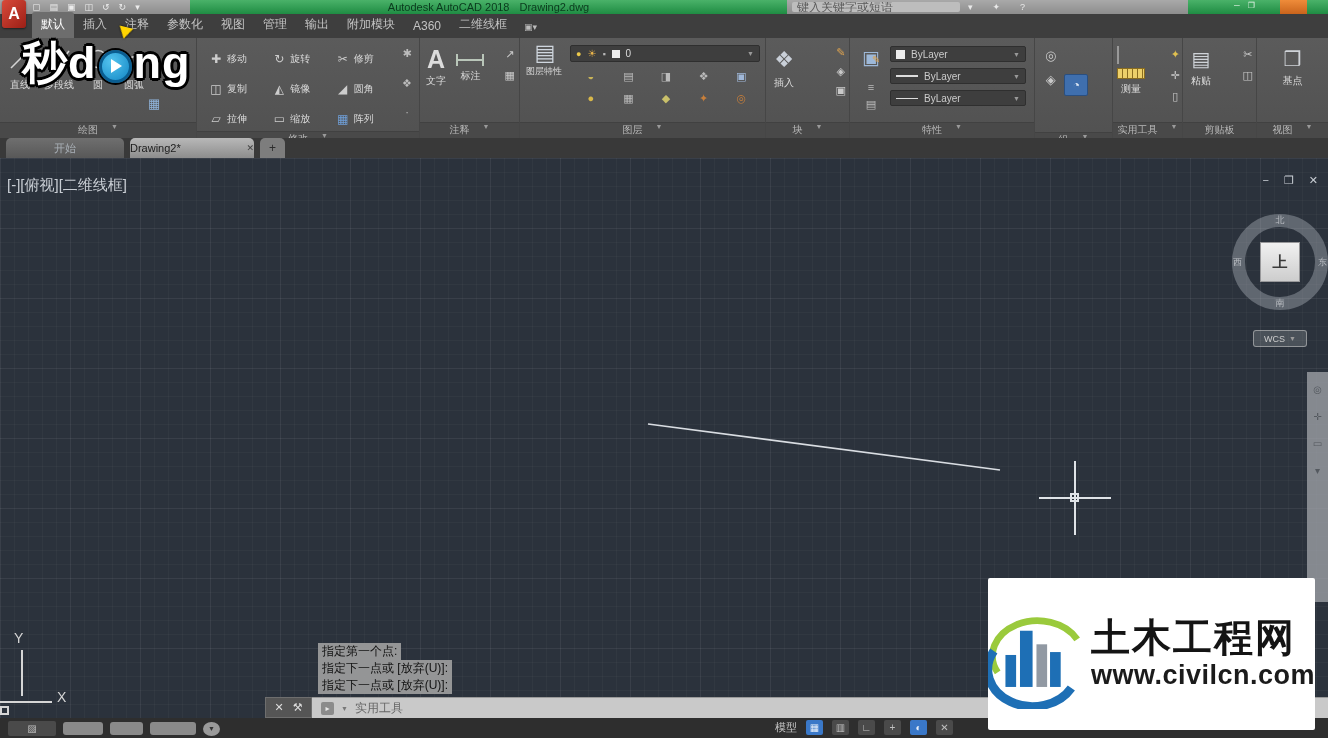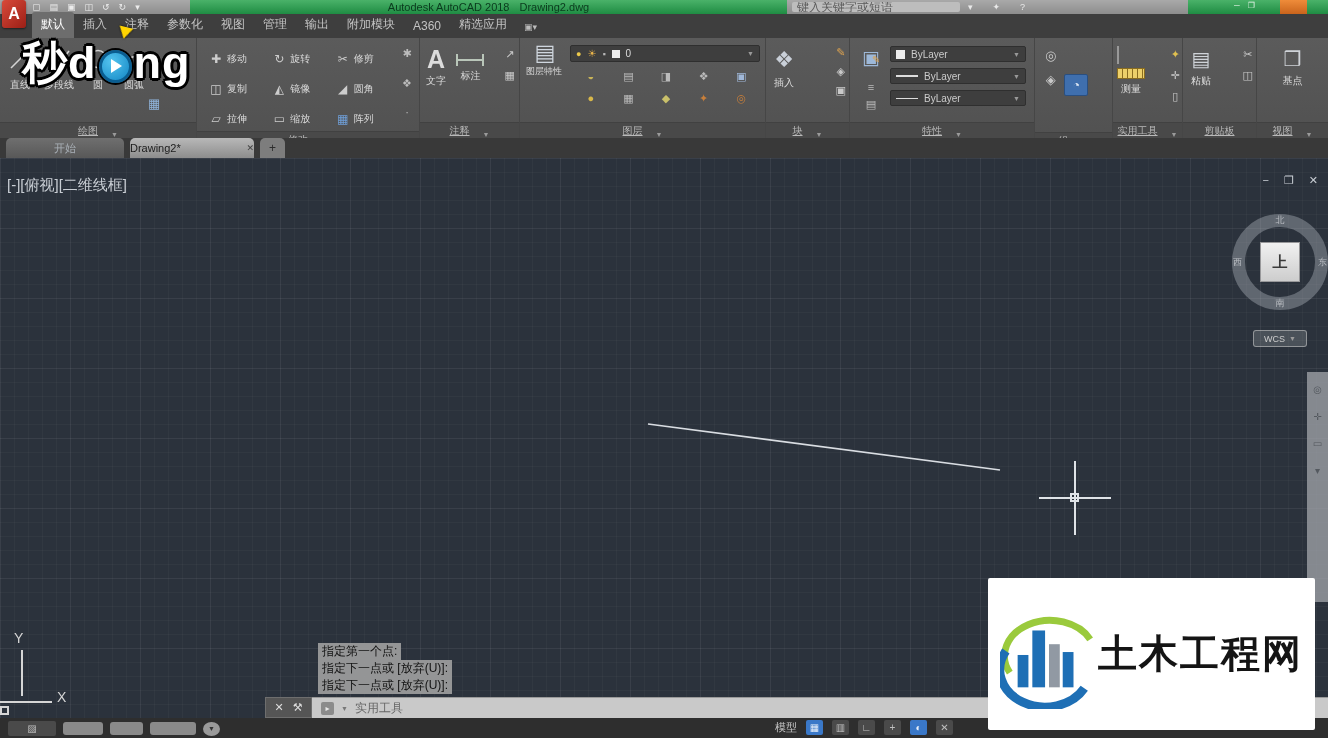--- a/index.html
+++ b/index.html
@@ -27,22 +27,22 @@
   .rtab{font-size:12px;color:#c3c3c3;padding:4px 9px 5px;cursor:default;white-space:nowrap;}
   .rtab.active{background:#6d6d6d;color:#ffffff;border-radius:3px 3px 0 0;}
   .rtab-more{font-size:9px;color:#bbb;padding:6px 8px 6px;}
   
   .ribbon{position:absolute;top:38px;left:0;right:0;height:100px;display:flex;background:#535353;}
   .panel{position:relative;height:100px;box-sizing:border-box;border-right:1px solid #464646;
          background:linear-gradient(#5b5b5b,#515151);}
   .p0{width:197px}.p1{width:223px}.p2{width:100px}.p3{width:246px}.p4{width:84px}
   .p5{width:185px}.p6{width:78px}.p7{width:70px}.p8{width:74px}.p9{width:71px;border-right:none}
   .ptools{height:84px;position:relative;}
-  .plabel{height:15px;background:#494949;border-top:1px solid #414141;display:flex;align-items:flex-end;
-          justify-content:center;gap:13px;font-size:10px;color:#b9b9b9;text-decoration:underline;}
+  .plabel{height:15px;background:#494949;border-top:1px solid #414141;display:flex;align-items:flex-start;
+          justify-content:center;gap:13px;font-size:10px;color:#b9b9b9;}
   .parrow{font-size:7px;color:#9a9a9a;}
   .bigtool{display:inline-flex;flex-direction:column;align-items:center;gap:3px;padding-top:9px;vertical-align:top;}
   .bigtool .lbl{font-size:10px;color:#dcdcdc;white-space:nowrap;}
   .drawtools{display:flex;gap:12px;padding-left:8px;}
   .hatchmini{position:absolute;left:148px;top:58px;font-size:13px;color:#8fb3da;}
   .mgrid{display:grid;grid-template-columns:auto auto auto 16px;column-gap:10px;row-gap:5px;padding:9px 4px 0 12px;}
   .mtool{display:flex;align-items:center;gap:4px;font-size:10px;color:#dadada;white-space:nowrap;}
   .mtool .ic{font-size:12px;color:#cdcdcd;width:14px;text-align:center;}
   .mcol-ic{font-size:11px;color:#bcbcbc;text-align:center;}
   .anno-a{font-size:25px;font-weight:bold;color:#dcdcdc;line-height:24px;}
@@ -153,21 +153,21 @@
                        2px 2px 0 #000,-2px -2px 0 #000,2px -2px 0 #000,-2px 2px 0 #000;}
   .playcirc{width:33px;height:33px;border-radius:50%;margin:6px 2px 0;box-sizing:border-box;
             background:radial-gradient(circle at 35% 32%,#54c4ef,#1286c4);border:3px solid #0a5d90;
             box-shadow:0 0 0 2px #000;display:flex;align-items:center;justify-content:center;}
   .playcirc .tri{width:0;height:0;border-top:7px solid transparent;border-bottom:7px solid transparent;
                  border-left:11px solid #fff;margin-left:3px;}
   .ytick{position:absolute;left:96px;top:-6px;width:0;height:0;border-left:7px solid transparent;
          border-right:7px solid transparent;border-top:12px solid #ffd400;transform:rotate(14deg);
          filter:drop-shadow(0 0 1px #000);}
   .sitelogo{position:absolute;left:988px;top:420px;width:327px;height:152px;background:#ffffff;z-index:50;
-            display:flex;align-items:center;padding-left:12px;box-sizing:border-box;border-radius:2px;}
+            display:flex;align-items:center;gap:6px;box-sizing:border-box;border-radius:2px;}
   .sitetext .nm{font-size:39px;font-weight:bold;color:#141414;letter-spacing:2px;line-height:1.1;}
   .sitetext .url{font-size:27px;font-weight:bold;color:#1b1b1b;letter-spacing:.5px;}
 </style>
 </head>
 <body>
 
 <div id="app">
 
   <div class="titlebar">
     <div class="qat">
@@ -199,21 +199,21 @@
   <div class="rtabs">
     <div class="rtab active">默认</div>
     <div class="rtab">插入</div>
     <div class="rtab">注释</div>
     <div class="rtab">参数化</div>
     <div class="rtab">视图</div>
     <div class="rtab">管理</div>
     <div class="rtab">输出</div>
     <div class="rtab">附加模块</div>
     <div class="rtab">A360</div>
-    <div class="rtab">精选应用</div>
+    <div class="rtab">二维线框</div>
     <div class="rtab-more">▣▾</div>
   </div>
 
   <div class="ribbon">
 
     <div class="panel p0">
       <div class="ptools drawtools">
         <div class="bigtool">
           <span><svg width="24" height="24">
                 <line x1="3" y1="21" x2="21" y2="3" stroke="#d4d4d4" stroke-width="1.6"></line>
@@ -526,20 +526,21 @@
       <svg width="98" height="110" viewBox="0 0 100 110">
         <path d="M10 74 A 46 36 0 0 1 92 40" fill="none" stroke="#9aca3c" stroke-width="7"></path>
         <path d="M6 52 A 46 38 0 0 0 86 90" fill="none" stroke="#1e6fb5" stroke-width="9"></path>
         <rect x="18" y="56" width="11" height="33" fill="#1e6fb5"></rect>
         <rect x="33" y="31" width="13" height="58" fill="#1e6fb5"></rect>
         <rect x="50" y="45" width="11" height="44" fill="#9199a3"></rect>
         <rect x="64" y="53" width="11" height="36" fill="#1e6fb5"></rect>
       </svg>
       <div class="sitetext">
         <div class="nm">土木工程网</div>
+        <div class="url">www.civilcn.com</div>
       </div>
     </div>
   </div>
 
   <div class="cmdline">
     <div class="cmdbtns">
       <span>✕</span>
       <span>⚒</span>
     </div>
     <div class="cmdinput">

